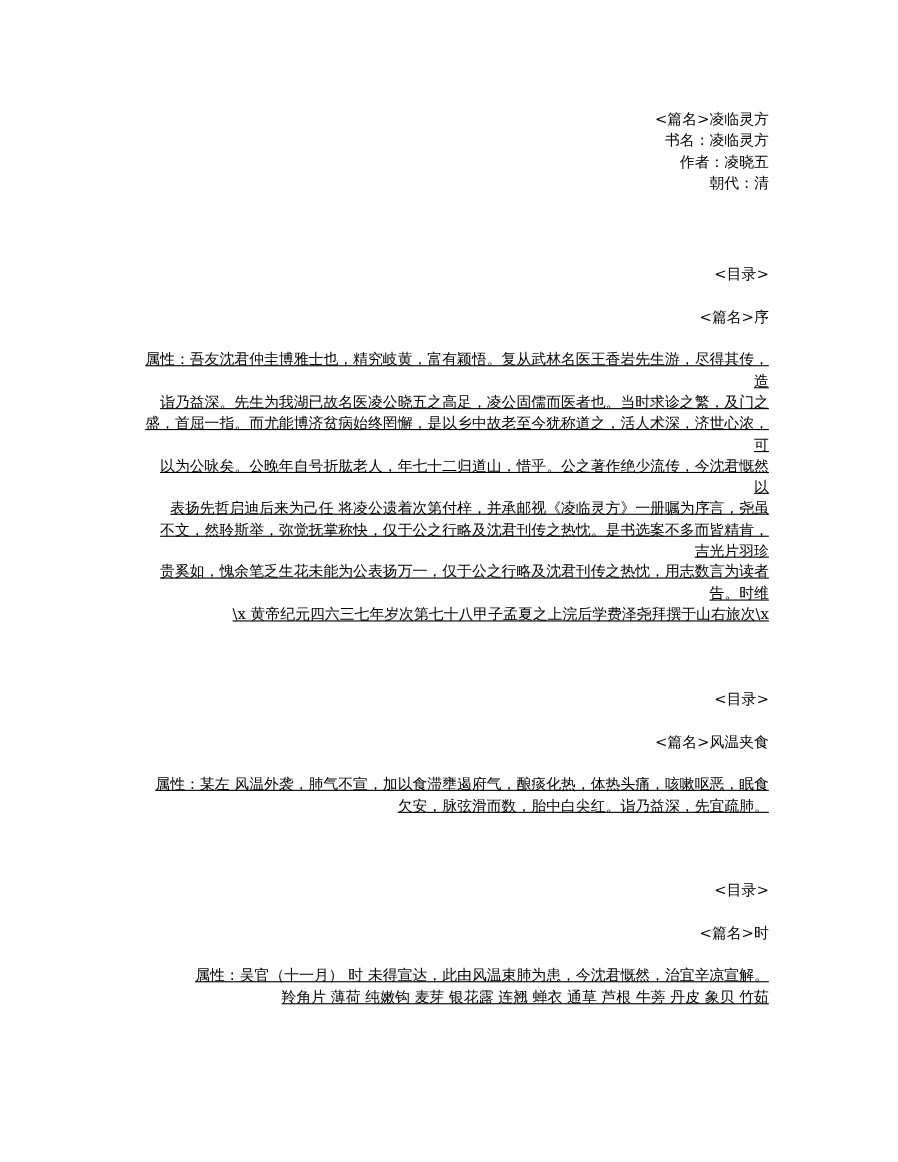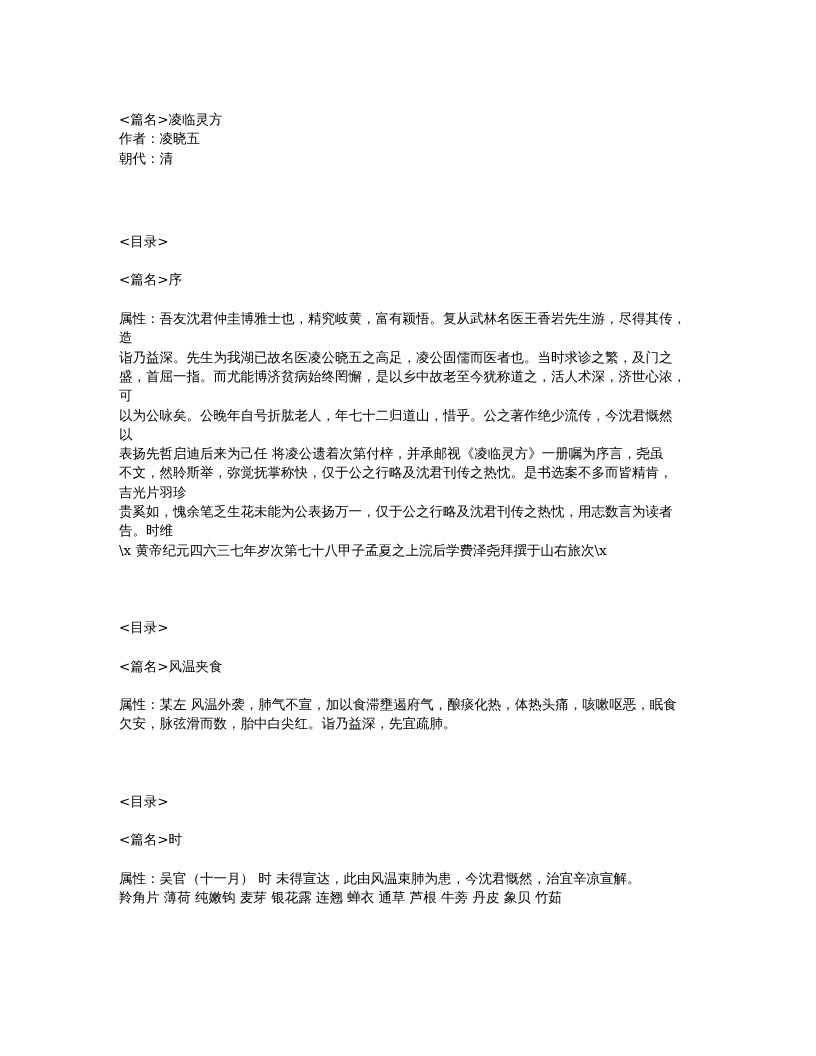--- a/index.html
+++ b/index.html
@@ -1,29 +1,30 @@
 <!DOCTYPE html>
 <html><head>
 <meta charset="utf-8">
 <style>
   html, body { margin:0; padding:0; background:#ffffff; }
   body { width:816px; height:1056px; position:relative; overflow:hidden;
          font-family: "DejaVu Serif", "Liberation Serif", serif; color:#000; }
-  .page { position:absolute; left:119px; top:110px; width:580px;
-          font-size:13.5px; line-height:19.3px; }
+  .page { position:absolute; left:119px; top:100px; width:580px;
+          font-size:13.5px; line-height:19.3px;text-align:right; }
   .line { white-space:pre-wrap; }
   .gap-lg { height:58px; }
   .gap-sm { height:19.3px; }
-  .para { word-break:break-all; }
+  .para { word-break:break-all;text-decoration:underline; }
 </style>
 </head>
 <body>
 
 <div class="page">
   <div class="line">&lt;篇名&gt;凌临灵方</div>
+  <div class="line">书名：凌临灵方</div>
   <div class="line">作者：凌晓五</div>
   <div class="line">朝代：清</div>
 
   <div class="gap-lg"></div>
   <div style="height:6px"></div>
 
   <div class="line">&lt;目录&gt;</div>
   <div class="gap-sm"></div>
   <div class="line">&lt;篇名&gt;序</div>
   <div class="gap-sm"></div>

